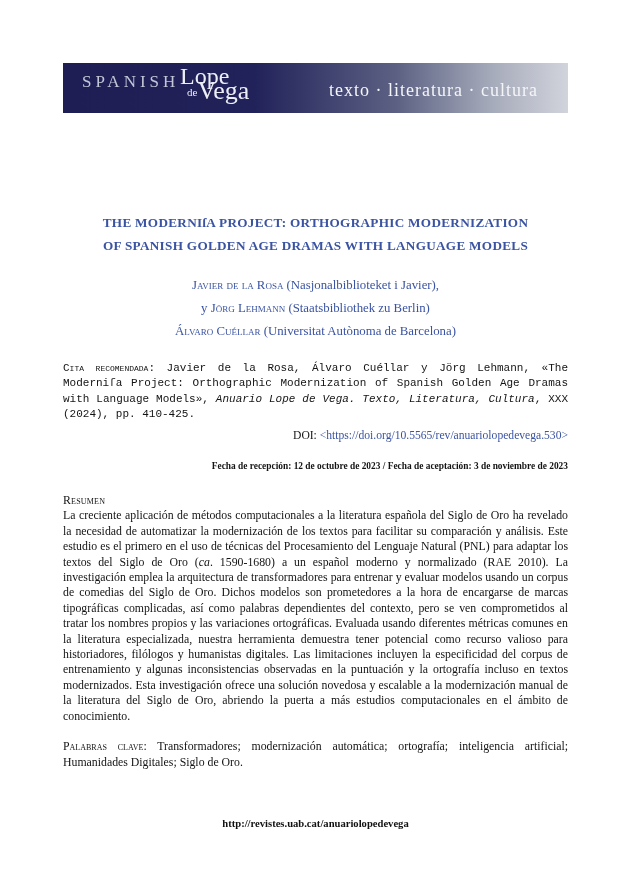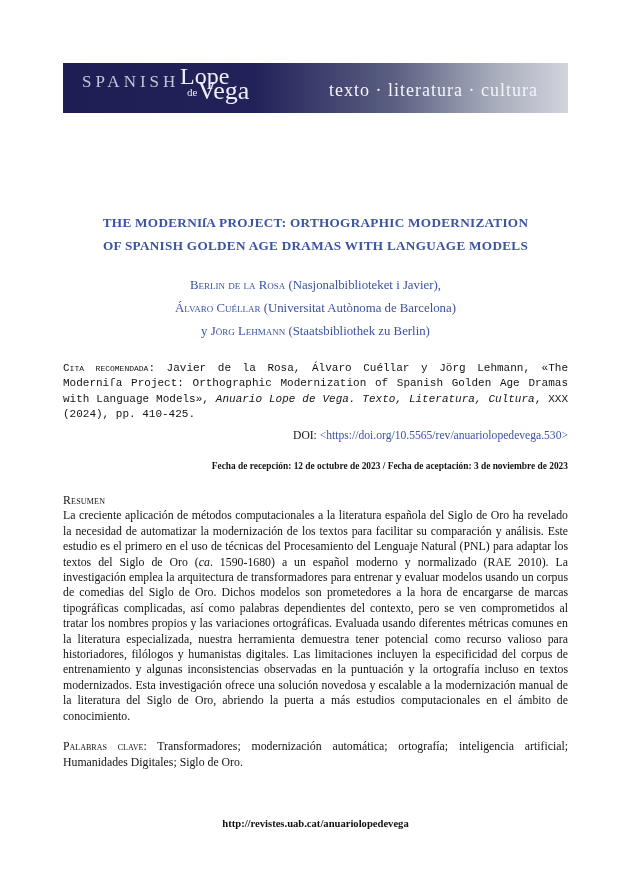--- a/index.html
+++ b/index.html
@@ -106,23 +106,23 @@
     </div>
     <span class="tagline">texto · literatura · cultura</span>
   </header>
 
   <h1 class="article-title">
     <span>THE MODERNIſA PROJECT: ORTHOGRAPHIC MODERNIZATION</span><br>
     <span>OF SPANISH GOLDEN AGE DRAMAS WITH LANGUAGE MODELS</span>
   </h1>
 
   <div class="authors">
-    <div class="author-line"><span></span><span class="sc">Berlin de la Rosa</span><span> (Nasjonalbiblioteket i Javier),</span></div>
+    <div class="author-line"><span></span><span class="sc">Javier de la Rosa</span><span> (Nasjonalbiblioteket i Javier),</span></div>
+    <div class="author-line"><span>y </span><span class="sc">Jörg Lehmann</span><span> (Staatsbibliothek zu Berlin)</span></div>
     <div class="author-line"><span></span><span class="sc">Álvaro Cuéllar</span><span> (Universitat Autònoma de Barcelona)</span></div>
-    <div class="author-line"><span>y </span><span class="sc">Jörg Lehmann</span><span> (Staatsbibliothek zu Berlin)</span></div>
   </div>
 
   <p class="citation"><span class="seg-smallcaps">Cita recomendada</span><span class="seg-normal">: Javier de la Rosa, Álvaro Cuéllar y Jörg Lehmann, «The Moderniſa Project: Orthographic Modernization of Spanish Golden Age Dramas with Language Models», </span><span class="seg-italic">Anuario Lope de Vega. Texto, Literatura, Cultura</span><span class="seg-normal">, XXX (2024), pp. 410-425.</span></p>
 
   <p class="doi-line"><span>DOI: </span><a href="#" class="doi-link">&lt;https://doi.org/10.5565/rev/anuariolopedevega.530&gt;</a></p>
 
   <p class="dates-line">Fecha de recepción: 12 de octubre de 2023 / Fecha de aceptación: 3 de noviembre de 2023</p>
 
   <div class="abstract-block">
     <div class="abstract-label">Resumen</div>

